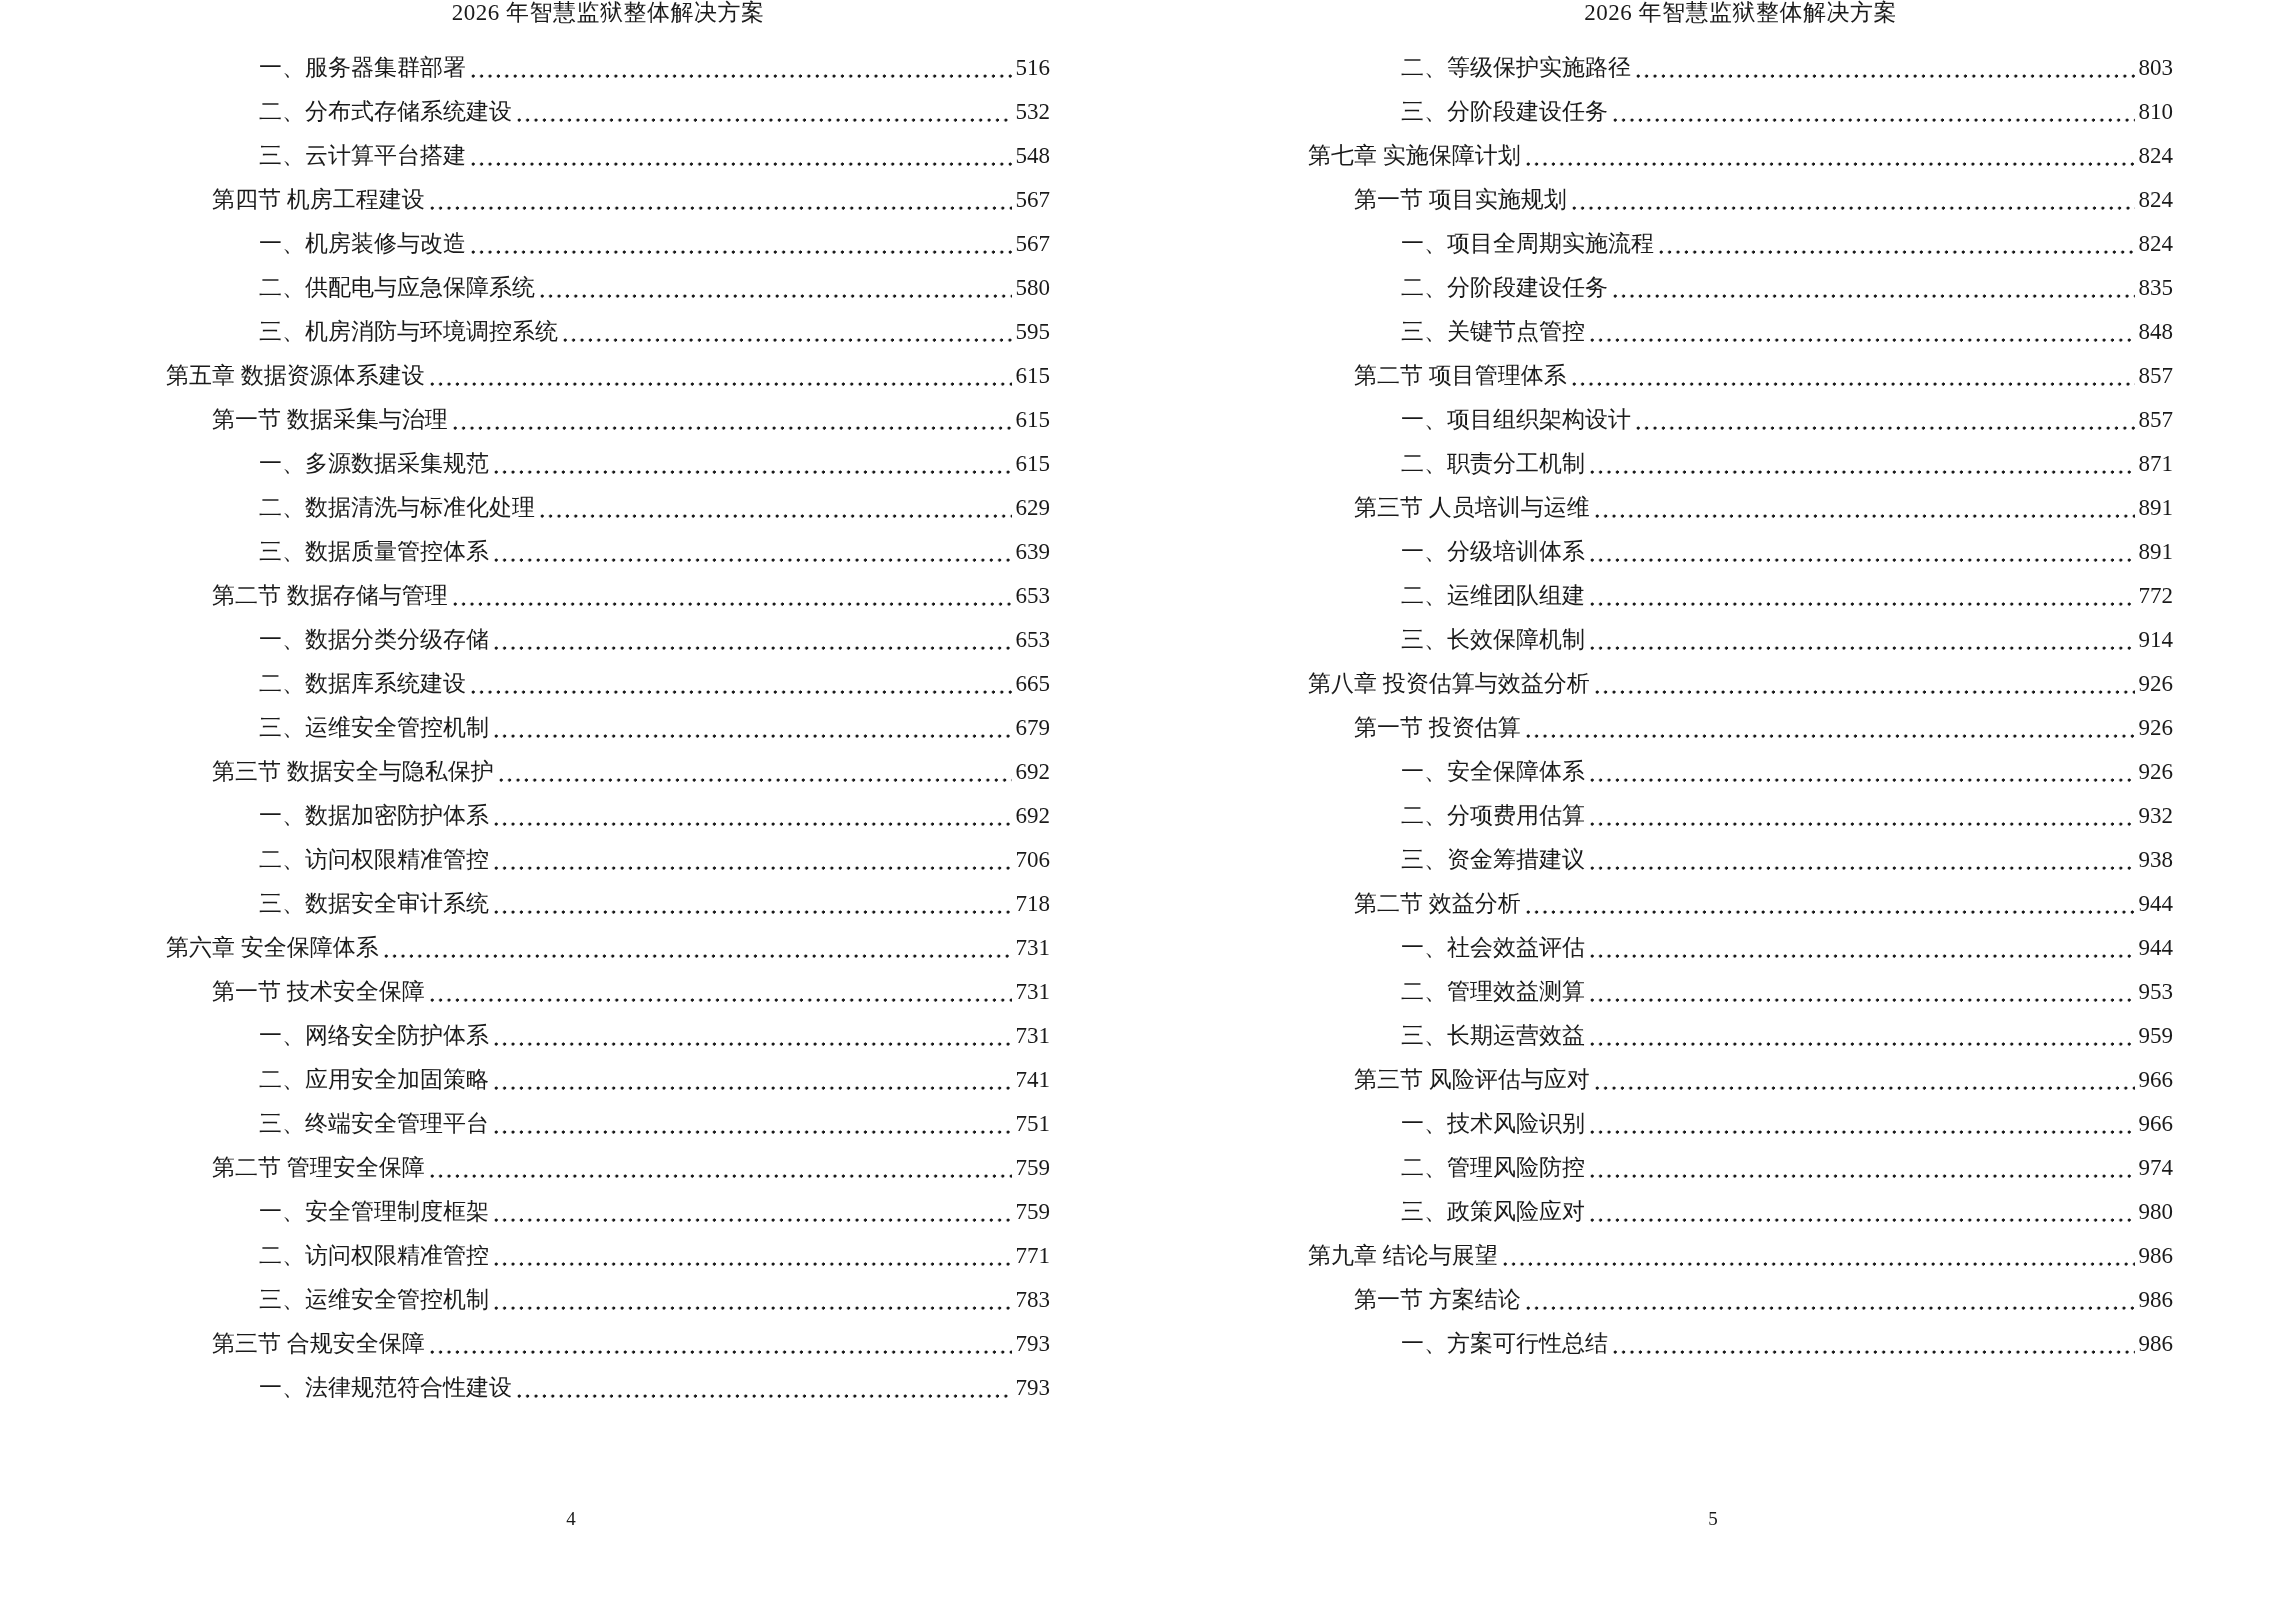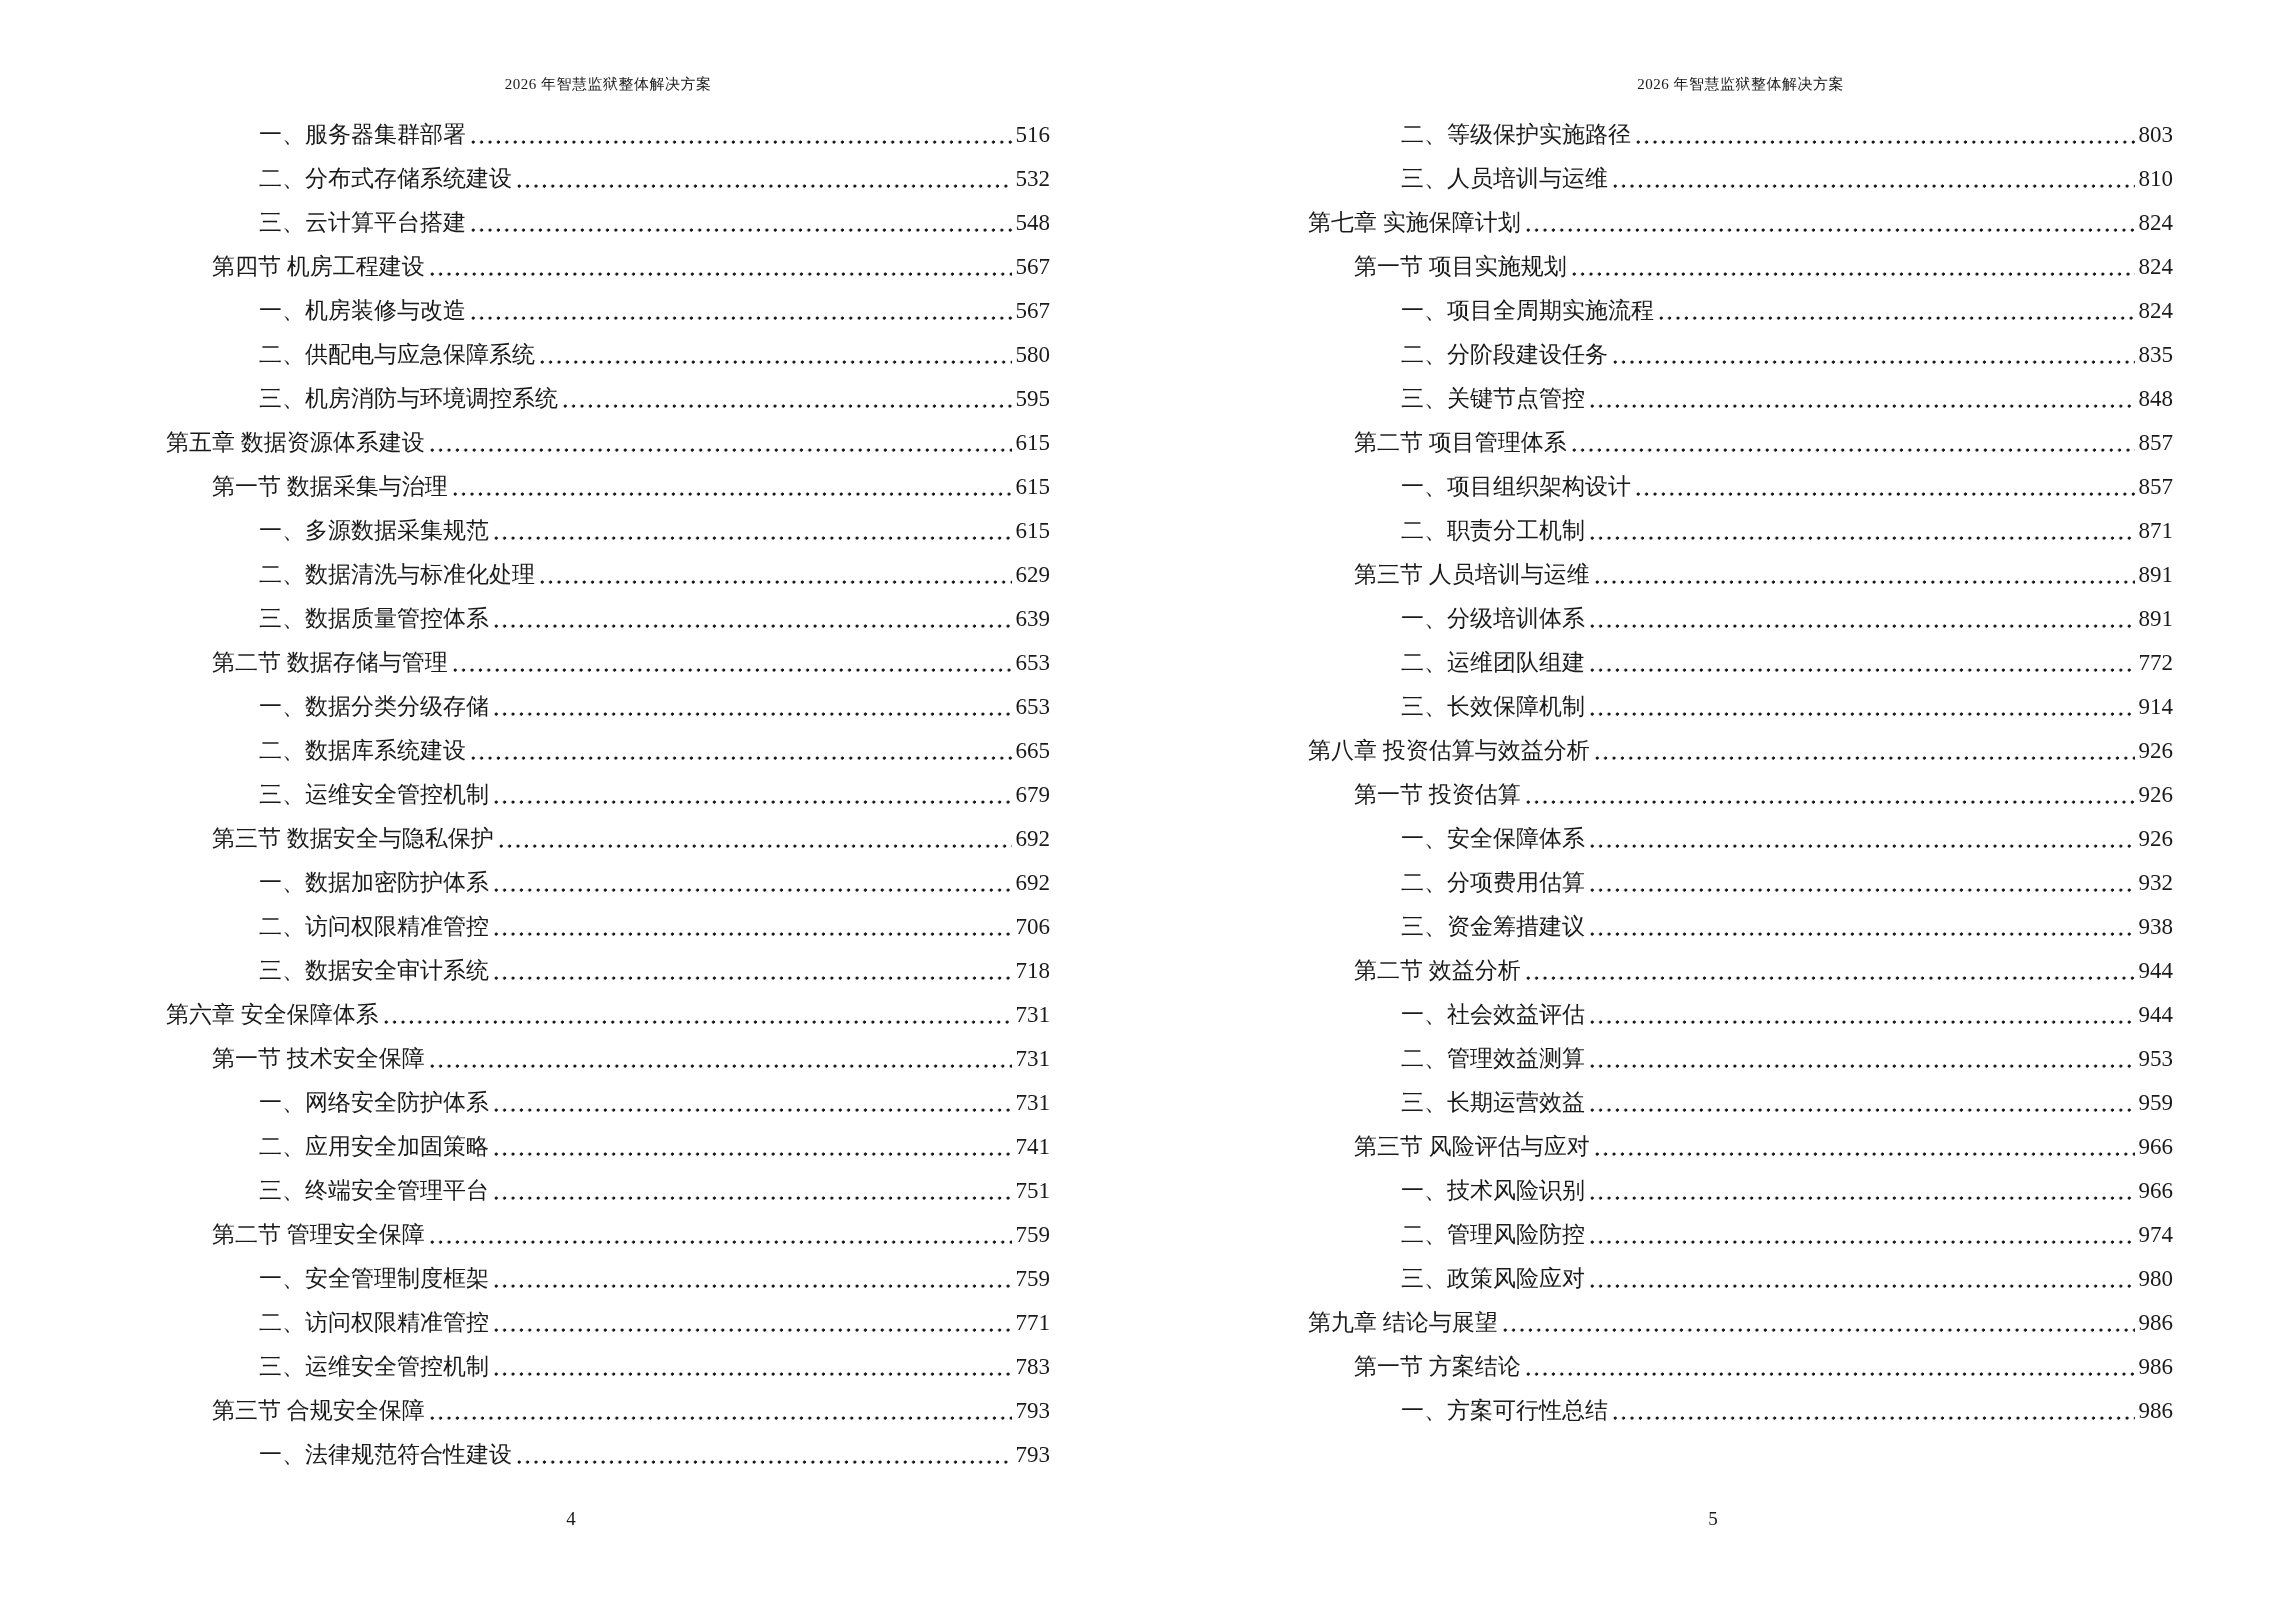--- a/index.html
+++ b/index.html
@@ -7,23 +7,22 @@
   html,body { width:2284px; height:1622px; background:var(--bg-color); overflow:hidden; }
   body { font-family:"Liberation Serif","DejaVu Serif",serif; color:var(--text-color); }
 
   .spread { display:flex; width:2284px; height:1622px; }
   .page { position:relative; width:1142px; height:1622px; overflow:hidden; }
   .page-inner { margin-left:166px; }
   .page--left  .page-inner { width:884px; }
   .page--right .page-inner { width:865px; }
 
   .page-header {
-    margin-top:76px;
     text-align:center;
-    font-size:15px;
+    font-size:23px;
     line-height:1.15;
     letter-spacing:0.5px;
     white-space:nowrap;
   }
 
   .toc { margin-top:20px; }
 
   .row {
     display:flex;
     align-items:center;
@@ -232,21 +231,21 @@
   <section class="page page--right">
     <div class="page-inner">
       <header class="page-header">2026 年智慧监狱整体解决方案</header>
       <div class="toc">
           <div class="row lv2">
     <span class="title">二、等级保护实施路径</span>
     <span class="leader"></span>
     <span class="pagenum">803</span>
   </div>
           <div class="row lv2">
-    <span class="title">三、人员培训与运维</span>
+    <span class="title">三、分阶段建设任务</span>
     <span class="leader"></span>
     <span class="pagenum">810</span>
   </div>
           <div class="row lv0">
     <span class="title">第七章 实施保障计划</span>
     <span class="leader"></span>
     <span class="pagenum">824</span>
   </div>
           <div class="row lv1">
     <span class="title">第一节 项目实施规划</span>

